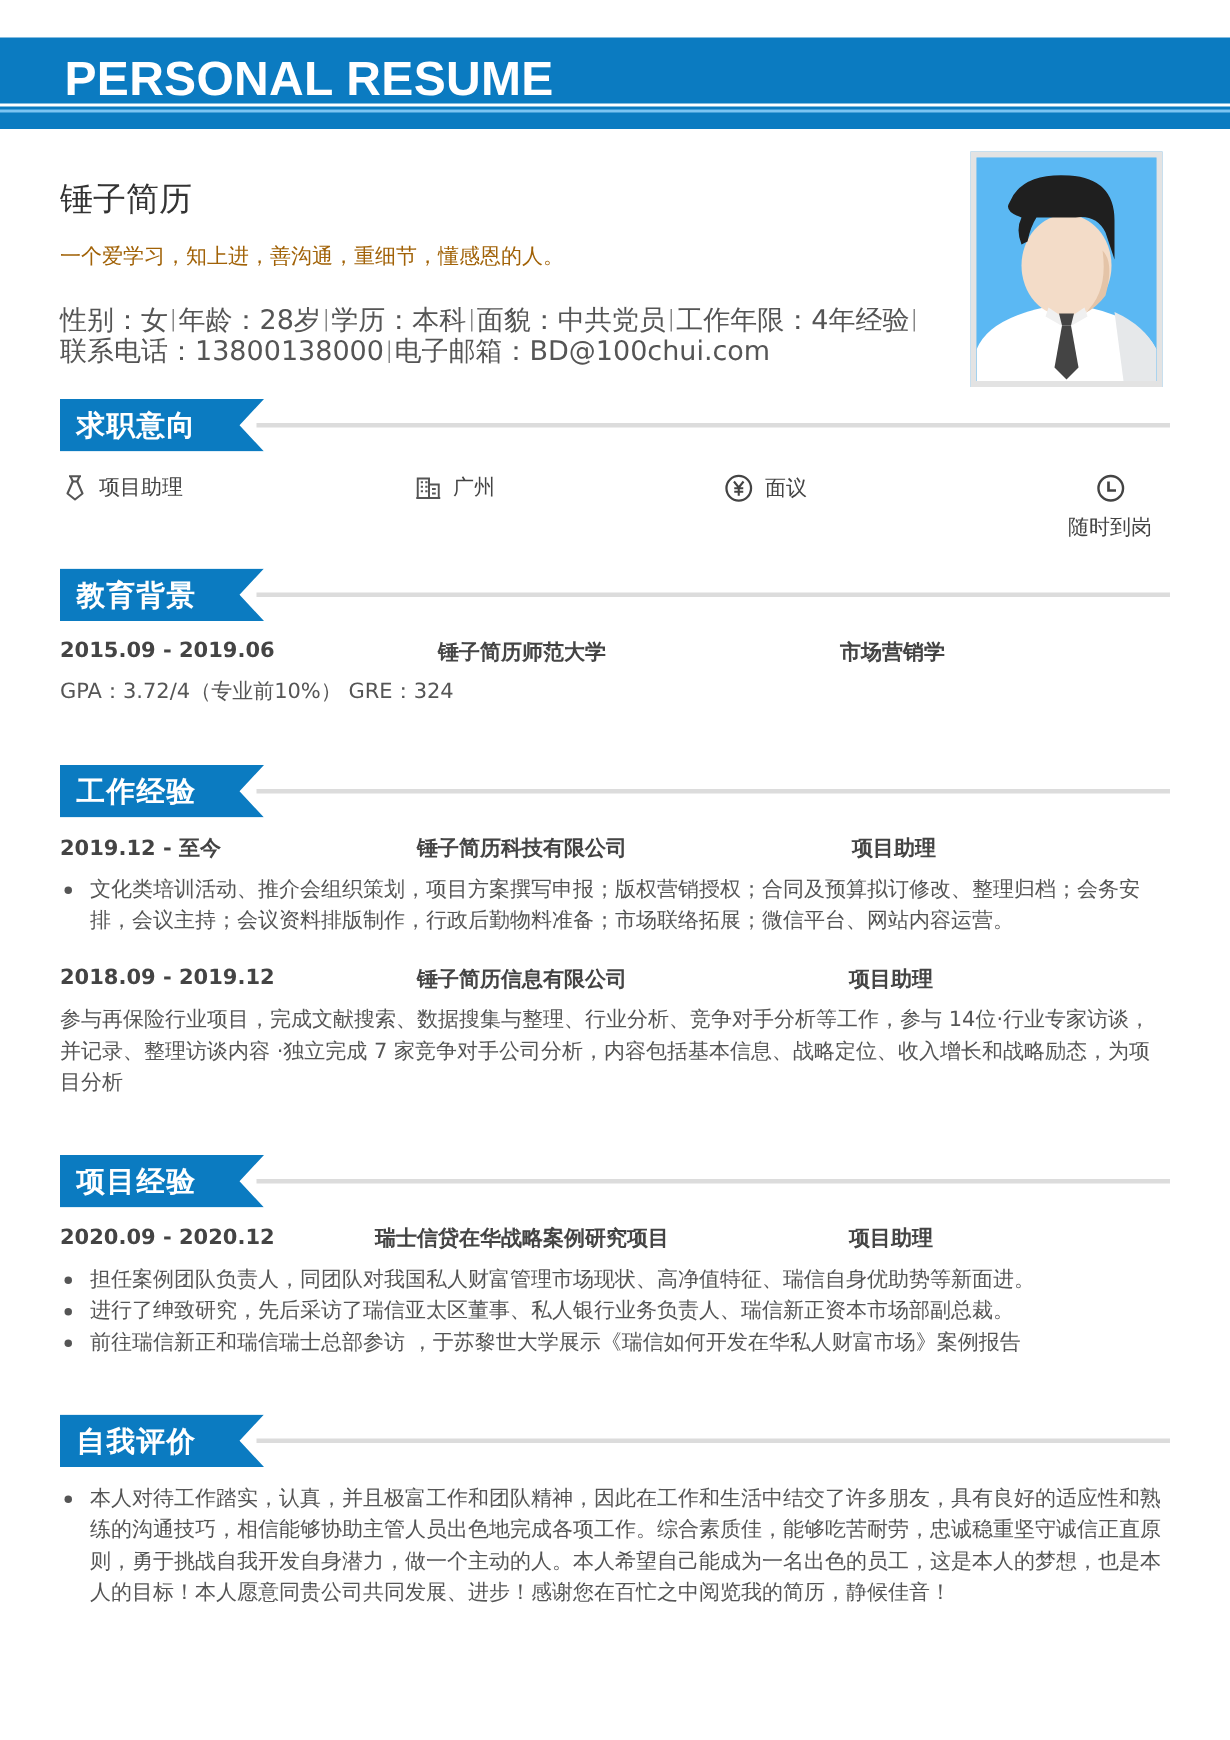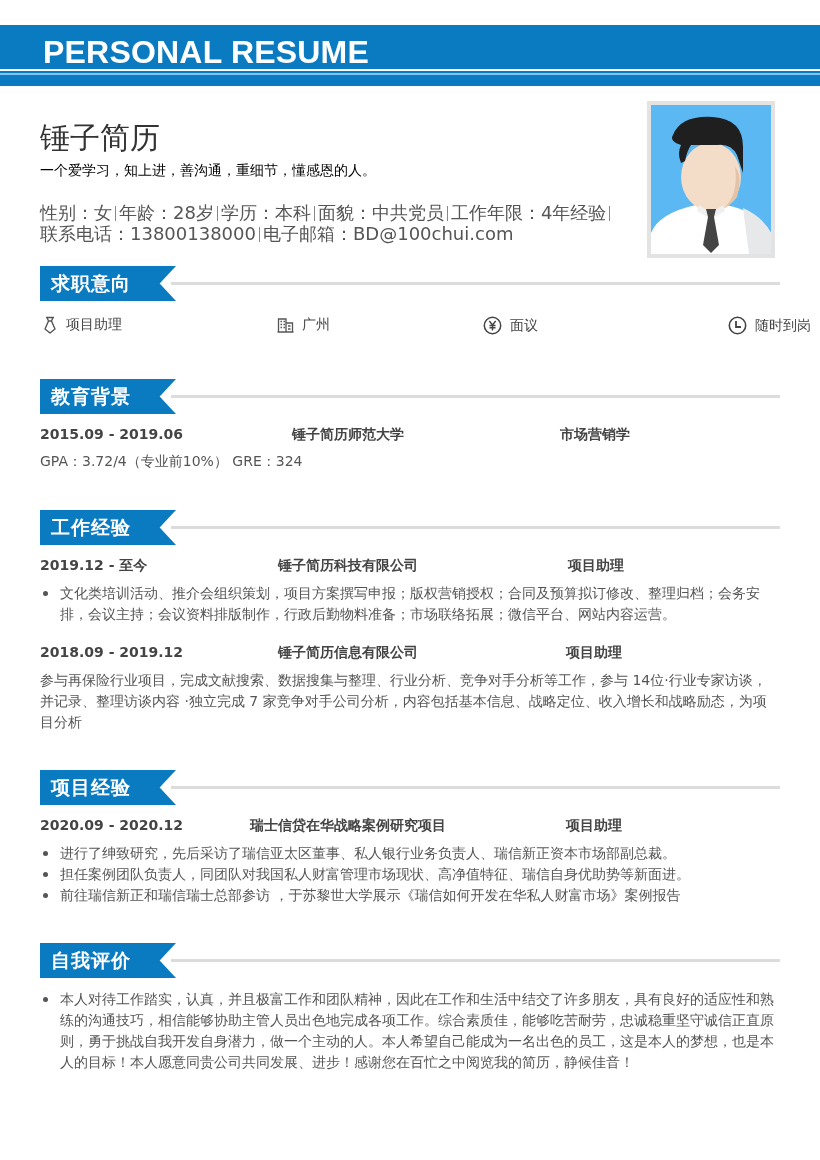--- a/index.html
+++ b/index.html
@@ -4,22 +4,22 @@
 <style>
   * { margin: 0; padding: 0; box-sizing: border-box; }
   html, body { width: 820px; height: 1160px; background: #ffffff; overflow: hidden; }
   body { font-family: "DejaVu Sans", "Liberation Sans", sans-serif; color: #555; position: relative; }
 
   .banner { position: absolute; left: 0; top: 25px; width: 820px; height: 61px; background: #0b7bc1; }
   .banner .title { position: absolute; left: 43px; top: 9px; color: #fff; font-family: "Liberation Sans", sans-serif; font-weight: bold; font-size: 32px; letter-spacing: 0.2px; }
   .banner .l1 { position: absolute; left: 0; top: 44px; width: 100%; height: 2px; background: #ffffff; }
   .banner .l2 { position: absolute; left: 0; top: 48px; width: 100%; height: 2px; background: #7cc4f2; }
 
-  .name { position: absolute; left: 40px; top: 118px; font-size: 30px; color: #333; font-weight: normal; }
-  .motto { position: absolute; left: 40px; top: 162px; font-size: 14px; color: #000000; }
+  .name { position: absolute; left: 40px; top: 118px; font-size: 22px; color: #333; font-weight: normal; }
+  .motto { position: absolute; left: 40px; top: 162px; font-size: 14px; color: #a16207; }
   .info-line { position: absolute; left: 40px; font-size: 18px; color: #555; white-space: nowrap; }
   .info-line .sep { display: inline-block; width: 1px; height: 15px; background: #888; margin: 0 3px; vertical-align: -2px; }
 
   .photo { position: absolute; left: 647px; top: 101px; width: 128px; height: 157px; border: 4px solid #e3e3e3; background: #5bb8f3; overflow: hidden; }
 
   .sec-head { position: absolute; left: 40px; width: 740px; height: 35px; }
   .sec-head .ribbon { position: absolute; left: 0; top: 0; width: 136px; height: 35px; background: #0b7bc1;
     clip-path: polygon(0 0, 100% 0, 88% 50%, 100% 100%, 0 100%); }
   .sec-head .ribbon span { position: absolute; left: 11px; top: 5px; color: #fff; font-size: 19px; font-weight: bold; letter-spacing: 1px; }
   .sec-head .rule { position: absolute; left: 131px; top: 16px; right: 0; height: 3px; background: #dcdcdc; }
@@ -87,21 +87,21 @@
   </svg>
   <span>广州</span>
 </div>
 <div class="intent" style="left:483px;">
   <svg width="19" height="19" viewBox="0 0 19 19">
     <circle cx="9.5" cy="9.5" r="8.2" fill="none" stroke="#444" stroke-width="1.5"></circle>
     <path d="M6.3 5 L9.5 9 L12.7 5 M9.5 9 V14.5 M6.5 9.5 H12.5 M6.5 11.8 H12.5" fill="none" stroke="#444" stroke-width="1.4"></path>
   </svg>
   <span>面议</span>
 </div>
-<div class="intent" style="left:728px;">
+<div class="intent" style="left:712px;flex-direction:column;">
   <svg width="19" height="19" viewBox="0 0 19 19">
     <circle cx="9.5" cy="9.5" r="8.2" fill="none" stroke="#444" stroke-width="1.6"></circle>
     <path d="M8 5 V11 H13" fill="none" stroke="#444" stroke-width="1.8"></path>
   </svg>
   <span>随时到岗</span>
 </div>
 
 <div class="sec-head" style="top:379px;padding-left:34px;">
   <div class="ribbon">
       <span>教育背景</span>
@@ -134,22 +134,22 @@
 <div class="sec-head" style="top:770px;">
   <div class="ribbon">
       <span>项目经验</span>
     </div>
   <div class="rule"></div>
 </div>
 <div class="row-head" style="left:40px; top:817px;">2020.09 - 2020.12</div>
 <div class="row-head" style="left:250px; top:817px;">瑞士信贷在华战略案例研究项目</div>
 <div class="row-head" style="left:566px; top:817px;">项目助理</div>
 <ul class="bullet-list" style="top:843px;">
+  <li>担任案例团队负责人，同团队对我国私人财富管理市场现状、高净值特征、瑞信自身优助势等新面进。</li>
   <li>进行了绅致研究，先后采访了瑞信亚太区董事、私人银行业务负责人、瑞信新正资本市场部副总裁。</li>
-  <li>担任案例团队负责人，同团队对我国私人财富管理市场现状、高净值特征、瑞信自身优助势等新面进。</li>
   <li>前往瑞信新正和瑞信瑞士总部参访 ，于苏黎世大学展示《瑞信如何开发在华私人财富市场》案例报告</li>
 </ul>
 
 <div class="sec-head" style="top:943px;">
   <div class="ribbon">
       <span>自我评价</span>
     </div>
   <div class="rule"></div>
 </div>
 <ul class="bullet-list" style="top:989px;">

